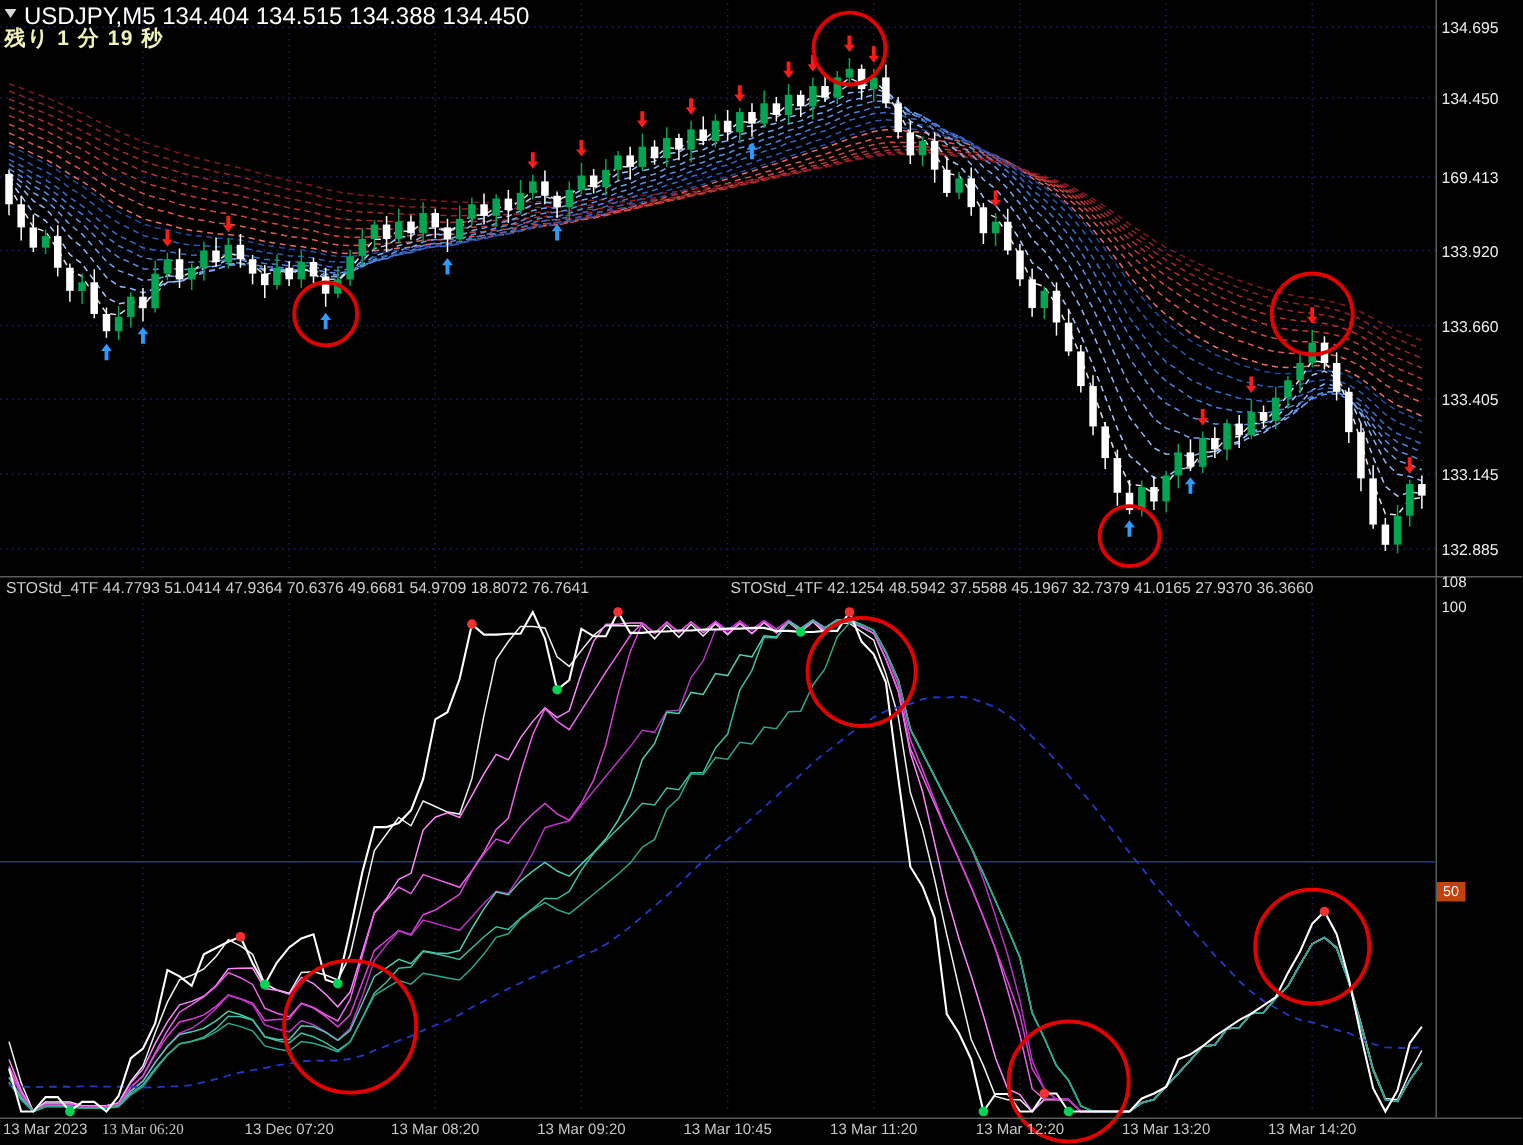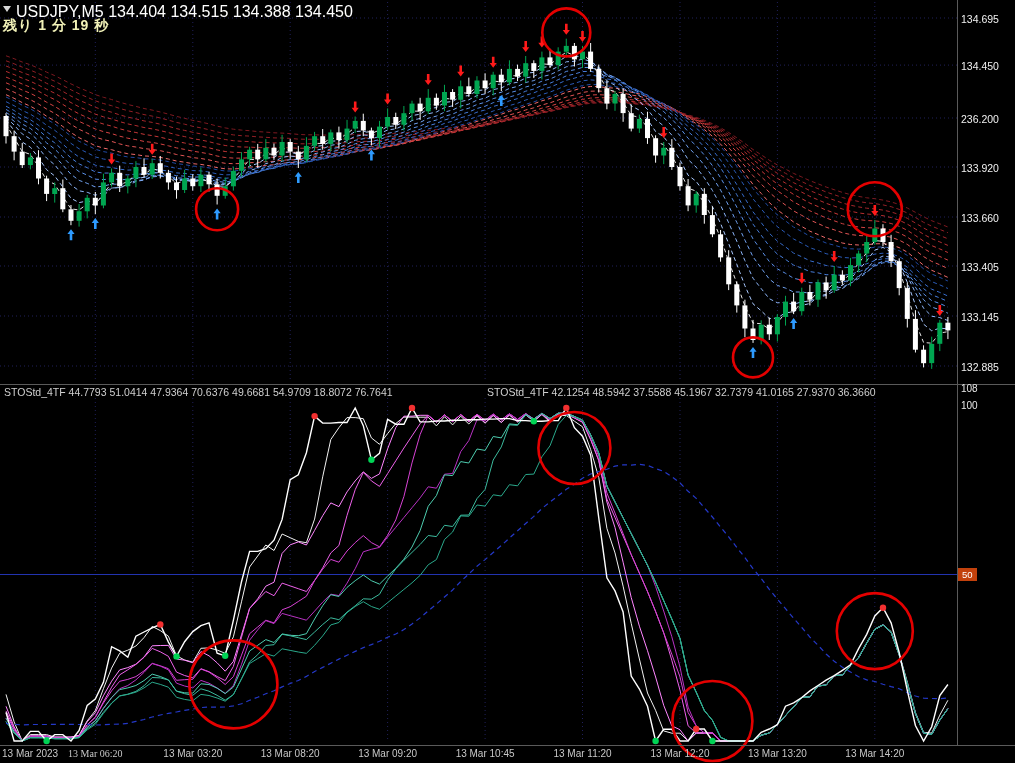--- a/index.html
+++ b/index.html
@@ -8,21 +8,21 @@
   #plot{position:absolute;left:0;top:0;}
   .ovl{position:absolute;white-space:nowrap;}
   #symline{left:16px;top:3px;font-size:16px;color:#ffffff;}
   #countdown{left:3px;top:17px;font-size:14px;font-weight:bold;color:#f2f2b8;letter-spacing:1px;}
   #corner-tri{position:absolute;left:3px;top:6px;width:0;height:0;
       border-top:6px solid #d8d8d8;border-left:4px solid transparent;border-right:4px solid transparent;}
   #stoleft{left:4px;top:386px;font-size:10.5px;color:#cfcfcf;}
   #storight{left:487px;top:386px;font-size:10.5px;color:#cfcfcf;}
   #scale108{left:961px;top:383px;font-size:10px;color:#e8e8e8;}
   #scale100{left:961px;top:400px;font-size:10px;color:#e8e8e8;}
-  #badge50{left:958px;top:568px;font-size:9.5px;color:#fff;background:#c2410c;
+  #badge50{left:958px;top:588px;font-size:9.5px;color:#fff;background:#c2410c;
            padding:0 4px;height:13px;line-height:13px;}
   #price-axis .pl{position:absolute;left:961px;font-size:10.5px;color:#f0f0f0;white-space:nowrap;}
   #time-axis .tl{position:absolute;top:748px;font-size:10px;color:#c8c8c8;white-space:nowrap;}
   .grid{stroke:#20205a;stroke-width:1;stroke-dasharray:1 3;fill:none;}
   .rib{fill:none;stroke-width:1;stroke-dasharray:4 3;}
   .st{fill:none;stroke-width:1;}
   .st.slow{stroke-dasharray:5 4;stroke-width:1.2;}
   .st.main{stroke-width:1.4;}
   .sep{stroke:#5a5a5a;stroke-width:1;}
 </style>
@@ -392,31 +392,31 @@
   <div class="ovl" id="stoleft">STOStd_4TF 44.7793 51.0414 47.9364 70.6376 49.6681 54.9709 18.8072 76.7641</div>
   <div class="ovl" id="storight">STOStd_4TF 42.1254 48.5942 37.5588 45.1967 32.7379 41.0165 27.9370 36.3660</div>
 
   <div class="ovl" id="scale108">108</div>
   <div class="ovl" id="scale100">100</div>
   <div class="ovl" id="badge50">50</div>
 
   <div id="price-axis">
       <div class="pl" style="top: 12.5px;">134.695</div>
       <div class="pl" style="top: 59.6px;">134.450</div>
-      <div class="pl" style="top: 112.5px;">236.200</div>
+      <div class="pl" style="top: 112.5px;">169.413</div>
       <div class="pl" style="top: 161.5px;">133.920</div>
       <div class="pl" style="top: 211.5px;">133.660</div>
       <div class="pl" style="top: 260.5px;">133.405</div>
       <div class="pl" style="top: 310.5px;">133.145</div>
       <div class="pl" style="top: 360.5px;">132.885</div>
     </div>
   <div id="time-axis">
       <div class="tl" style="left: 2px;">13 Mar 2023</div>
       <div class="tl" style="left: 95.3px; transform: translateX(-50%); font-family: Liberation Serif, serif;">13 Mar 06:20</div>
-      <div class="tl" style="left: 192.8px; transform: translateX(-50%);">13 Mar 03:20</div>
+      <div class="tl" style="left: 192.8px; transform: translateX(-50%);">13 Dec 07:20</div>
       <div class="tl" style="left: 290.2px; transform: translateX(-50%);">13 Mar 08:20</div>
       <div class="tl" style="left: 387.6px; transform: translateX(-50%);">13 Mar 09:20</div>
       <div class="tl" style="left: 485.1px; transform: translateX(-50%);">13 Mar 10:45</div>
       <div class="tl" style="left: 582.5px; transform: translateX(-50%);">13 Mar 11:20</div>
       <div class="tl" style="left: 680px; transform: translateX(-50%);">13 Mar 12:20</div>
       <div class="tl" style="left: 777.4px; transform: translateX(-50%);">13 Mar 13:20</div>
       <div class="tl" style="left: 874.8px; transform: translateX(-50%);">13 Mar 14:20</div>
     </div>
 </div>
 

